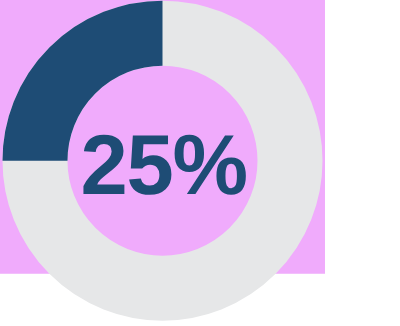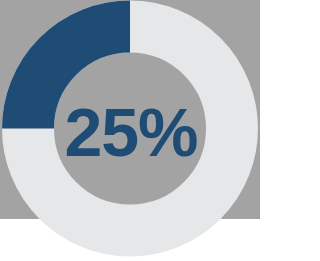--- a/index.html
+++ b/index.html
@@ -11,21 +11,21 @@
   body {
     width: 260px;
     height: 261px;
     overflow: hidden;
     font-family: "Liberation Sans", sans-serif;
   }
   #chart-root {
     position: relative;
     width: 260px;
     height: 219px;
-    background: #a3a3a3;
+    background: #f0abfc;
   }
   #donut-svg {
     position: absolute;
     left: 0;
     top: 0;
     width: 260px;
     height: 261px;
     display: block;
   }
   #center-label {

